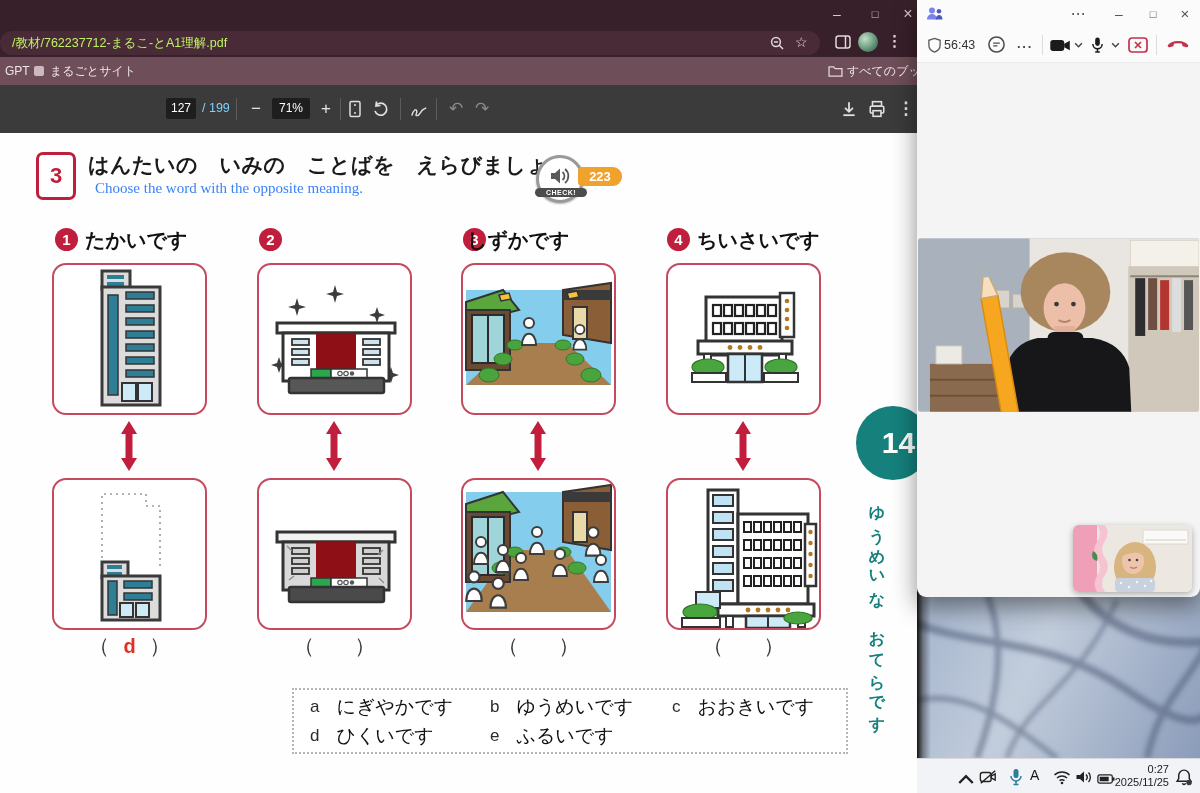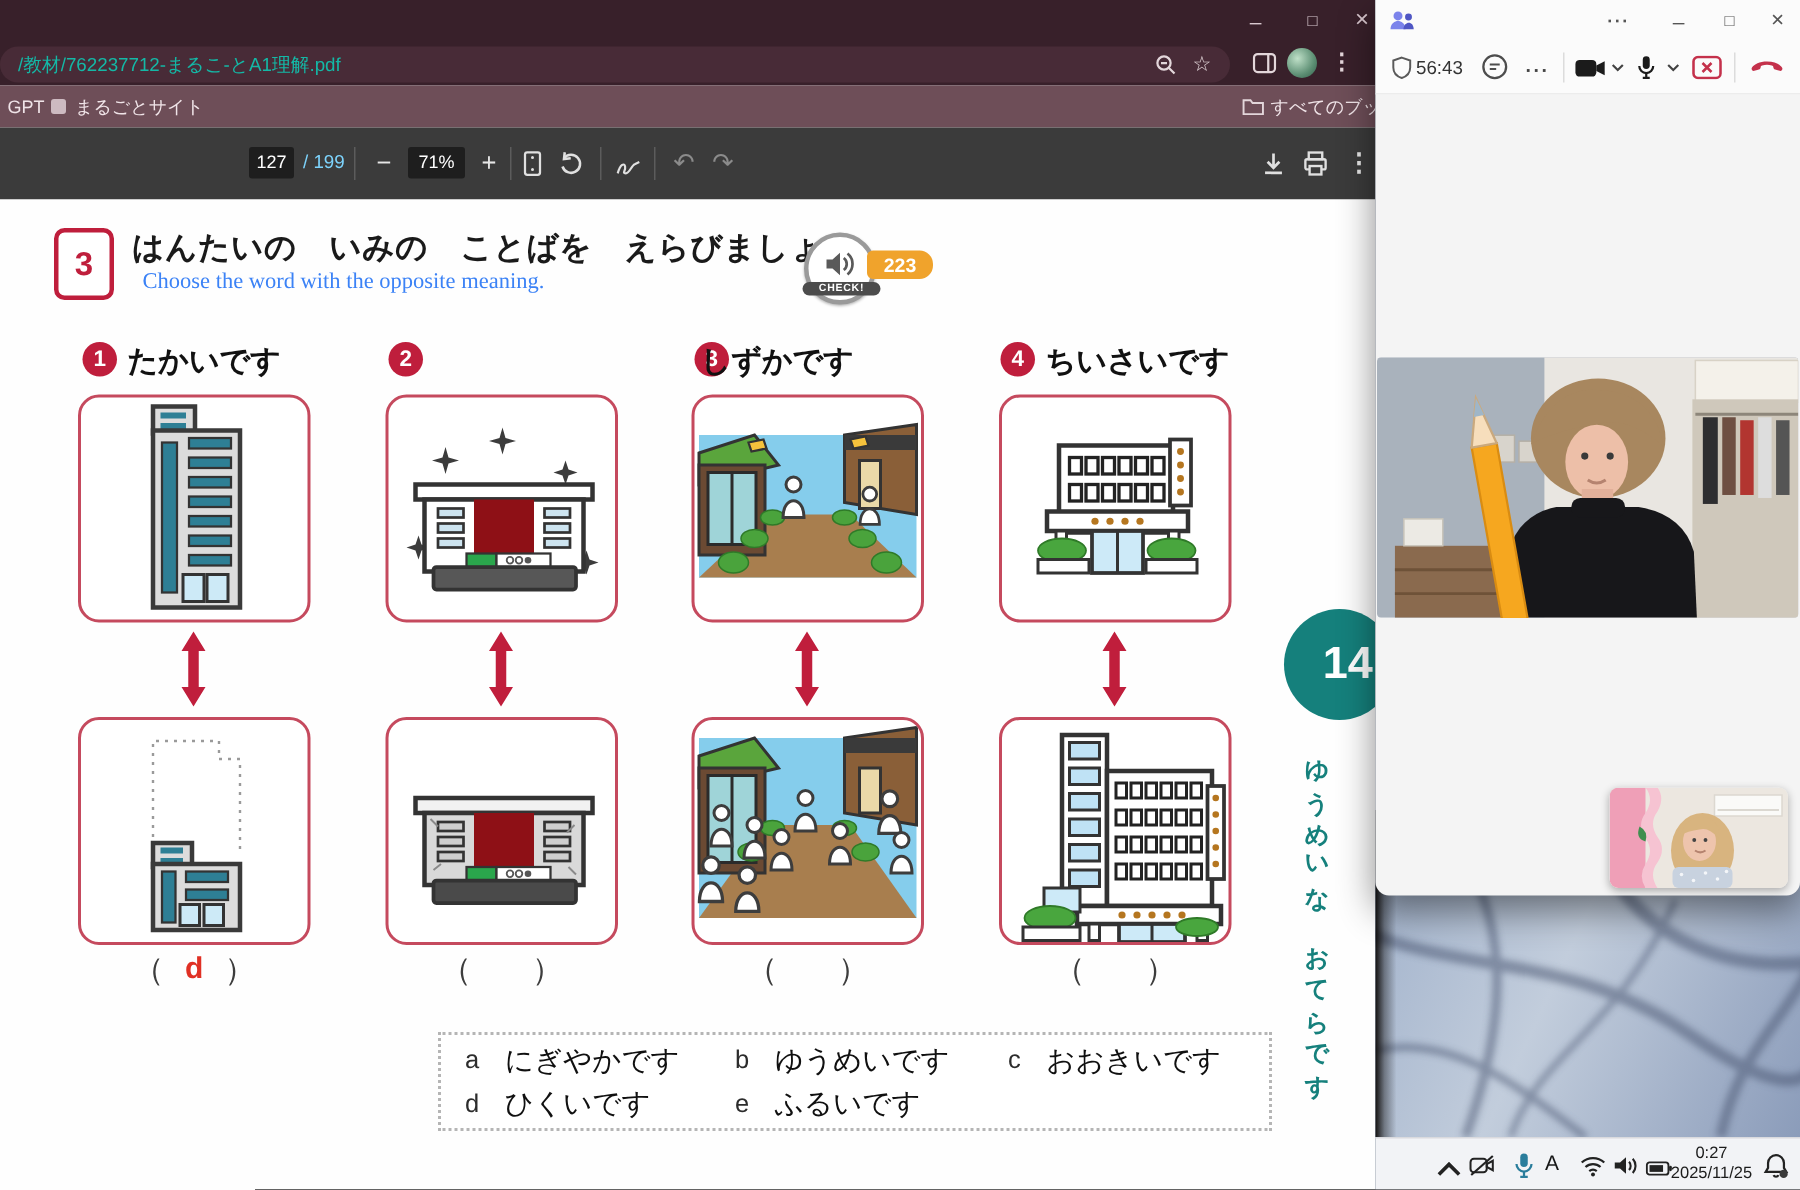--- a/index.html
+++ b/index.html
@@ -5,21 +5,21 @@
   html,body{margin:0;padding:0;background:#222;}
   #screen{position:relative;width:1200px;height:793px;overflow:hidden;
     font-family:"Liberation Sans",sans-serif;background:#000;}
   .abs{position:absolute;}
   
   #browser{left:0;top:0;width:917px;height:793px;background:#fff;overflow:hidden;}
   #titlebar{left:0;top:0;width:917px;height:28px;background:#38202a;}
   .winbtn{color:#d9c8cf;font-size:14px;line-height:28px;text-align:center;width:30px;height:28px;}
   #addrrow{left:0;top:28px;width:917px;height:29px;background:#38202a;}
   #addrfield{left:0;top:3px;width:820px;height:24px;background:#482b37;border-radius:12px;}
-  #urltext{left:12px;top:4px;font-size:12.5px;color:#14b8a6;white-space:nowrap;}
+  #urltext{left:12px;top:4px;font-size:12.5px;color:#bef264;white-space:nowrap;}
   #bookmarksbar{left:0;top:57px;width:917px;height:28px;background:#6e4e58;}
   .bm{color:#f0e4e8;font-size:12px;line-height:28px;}
   #pdftoolbar{left:0;top:85px;width:917px;height:48px;background:#3b3b3b;}
   .tbtext{color:#7dd3fc;font-size:12.5px;line-height:21px;}
   .tbbox{background:#1e1e1e;color:#fff;font-size:12px;text-align:center;line-height:21px;border-radius:2px;}
   .tbsep{width:1px;height:22px;background:#5c5c5c;top:13px;}
   .tbicon{top:15px;width:18px;height:18px;}
   .tbbtn{color:#e6e6e6;font-size:17px;line-height:20px;text-align:center;width:20px;height:20px;top:14px;}
   .tbbtn.dis{color:#8b8b8b;}
   
@@ -67,21 +67,21 @@
   .twinbtn{color:#555;font-size:12px;line-height:28px;text-align:center;width:28px;height:28px;}
   #timer{left:27px;top:10px;font-size:12.5px;color:#333;}
   .calldiv{width:1px;height:20px;background:#dcdcdc;top:7px;}
   #mainvideo{left:1px;top:238px;width:281px;height:174px;border-radius:3px;overflow:hidden;}
   #selfview{left:156px;top:525px;width:119px;height:67px;border-radius:6px;overflow:hidden;
     box-shadow:0 2px 6px rgba(0,0,0,.3);}
   
   #taskbar{left:0;top:758px;width:283px;height:35px;background:#f2f3f6;border-top:1px solid #d9dade;}
   .trayicon{top:9px;width:18px;height:18px;}
   #imeA{left:113px;top:8px;font-size:14px;color:#161616;}
-  #clock{left:196px;top:4px;width:56px;text-align:center;font-size:11px;line-height:13px;color:#1b1b1b;}
+  #clock{left:196px;top:4px;width:56px;text-align:right;font-size:11px;line-height:13px;color:#1b1b1b;}
 </style>
 </head>
 <body>
 
 <div id="screen">
 
   <div id="browser" class="abs">
 
     <div id="titlebar" class="abs">
       <div class="winbtn abs" style="left:822px;">–</div>

